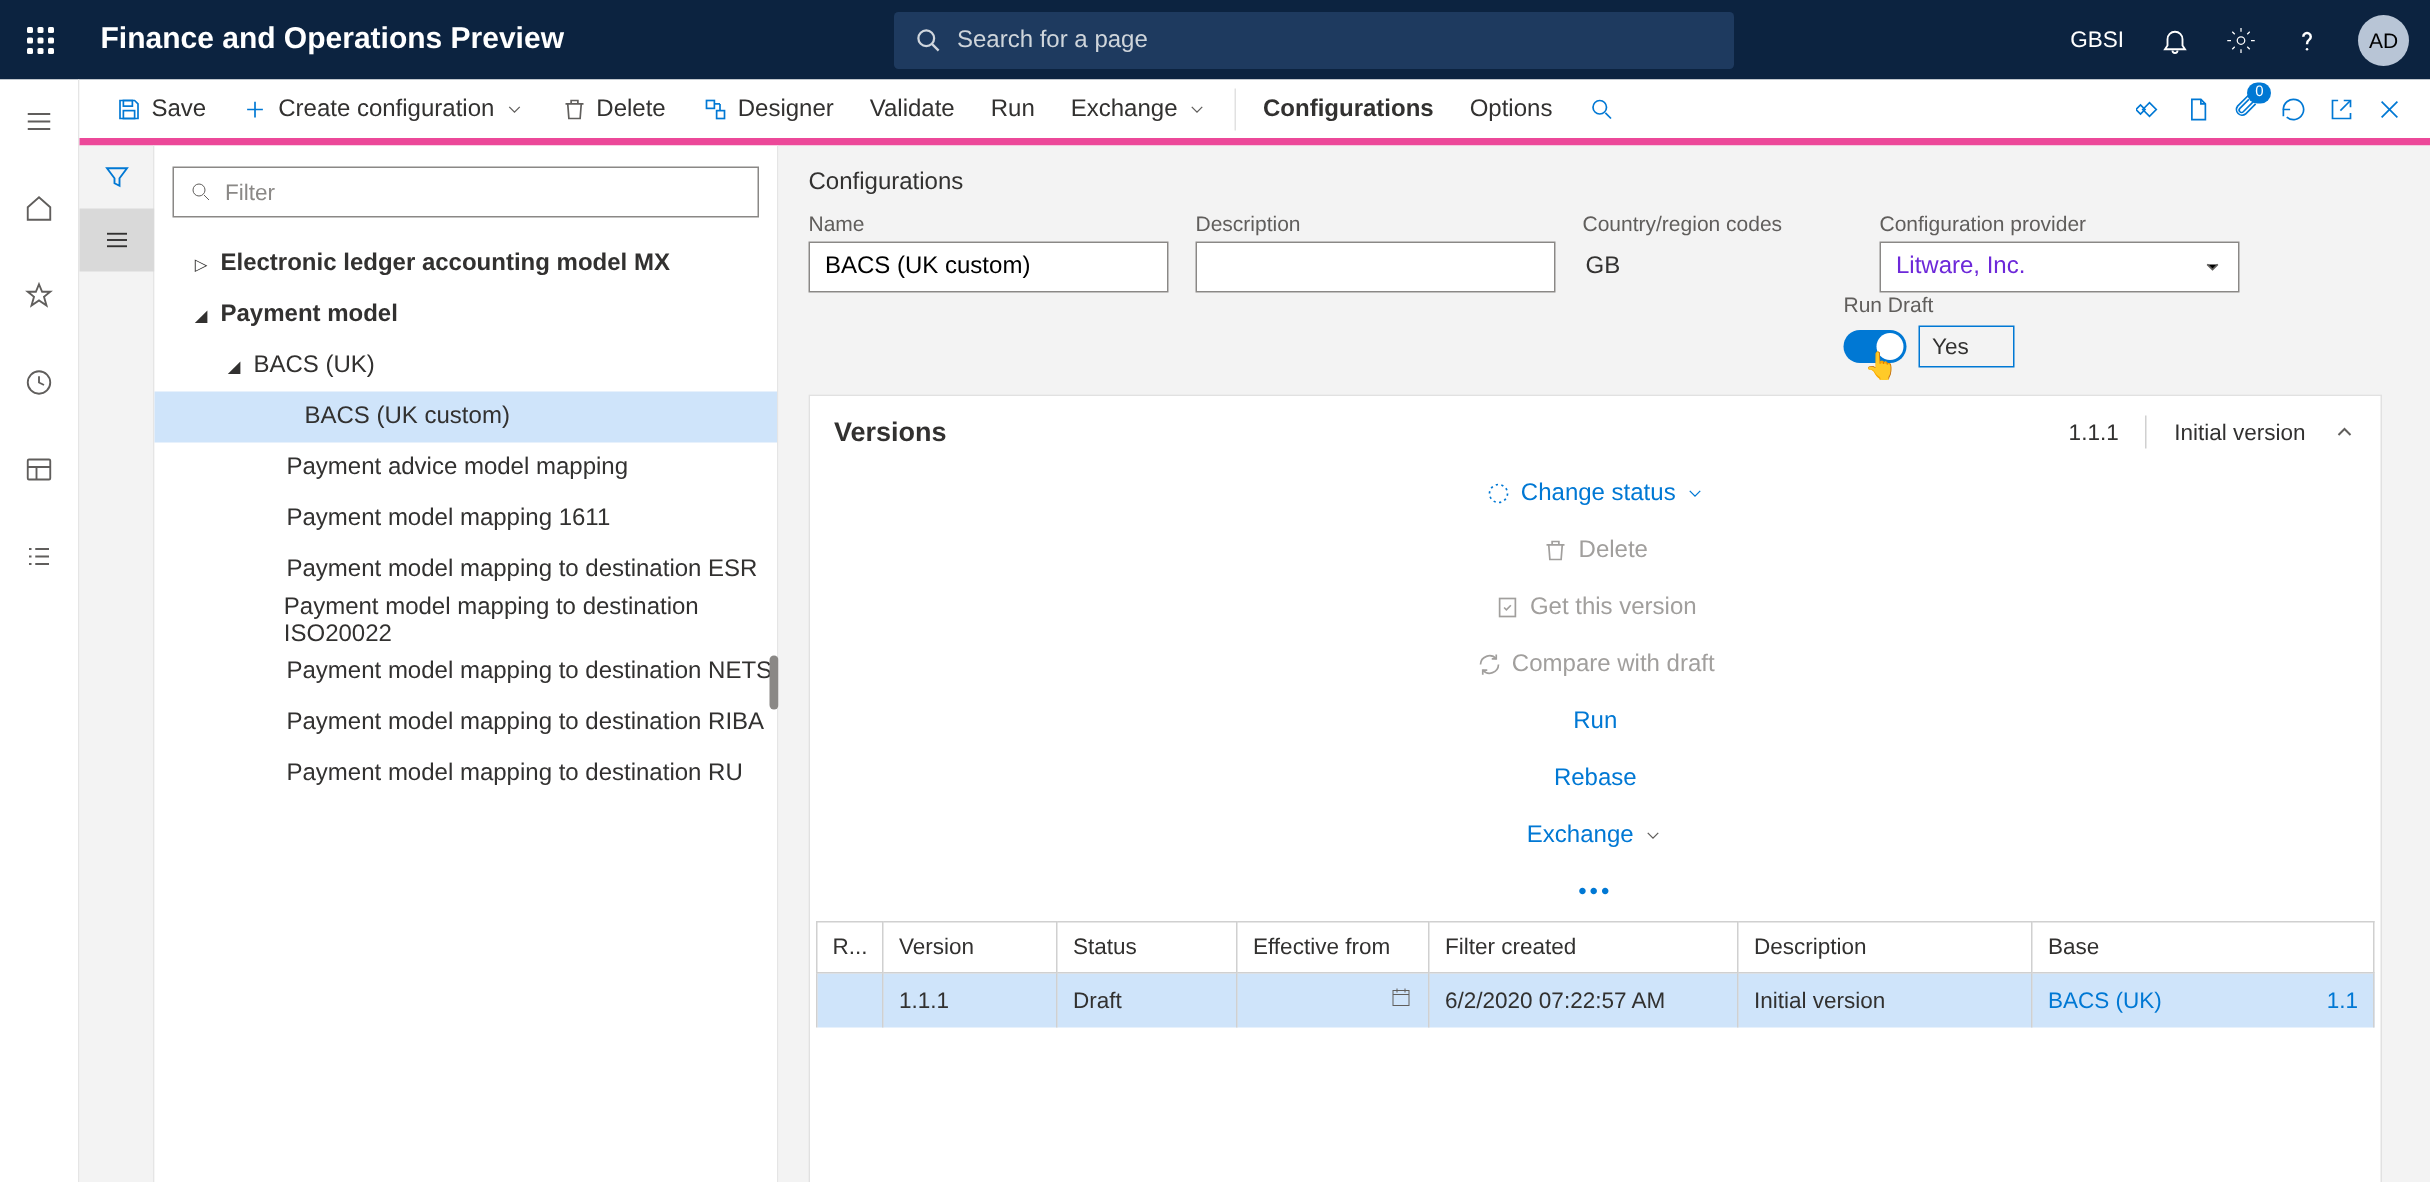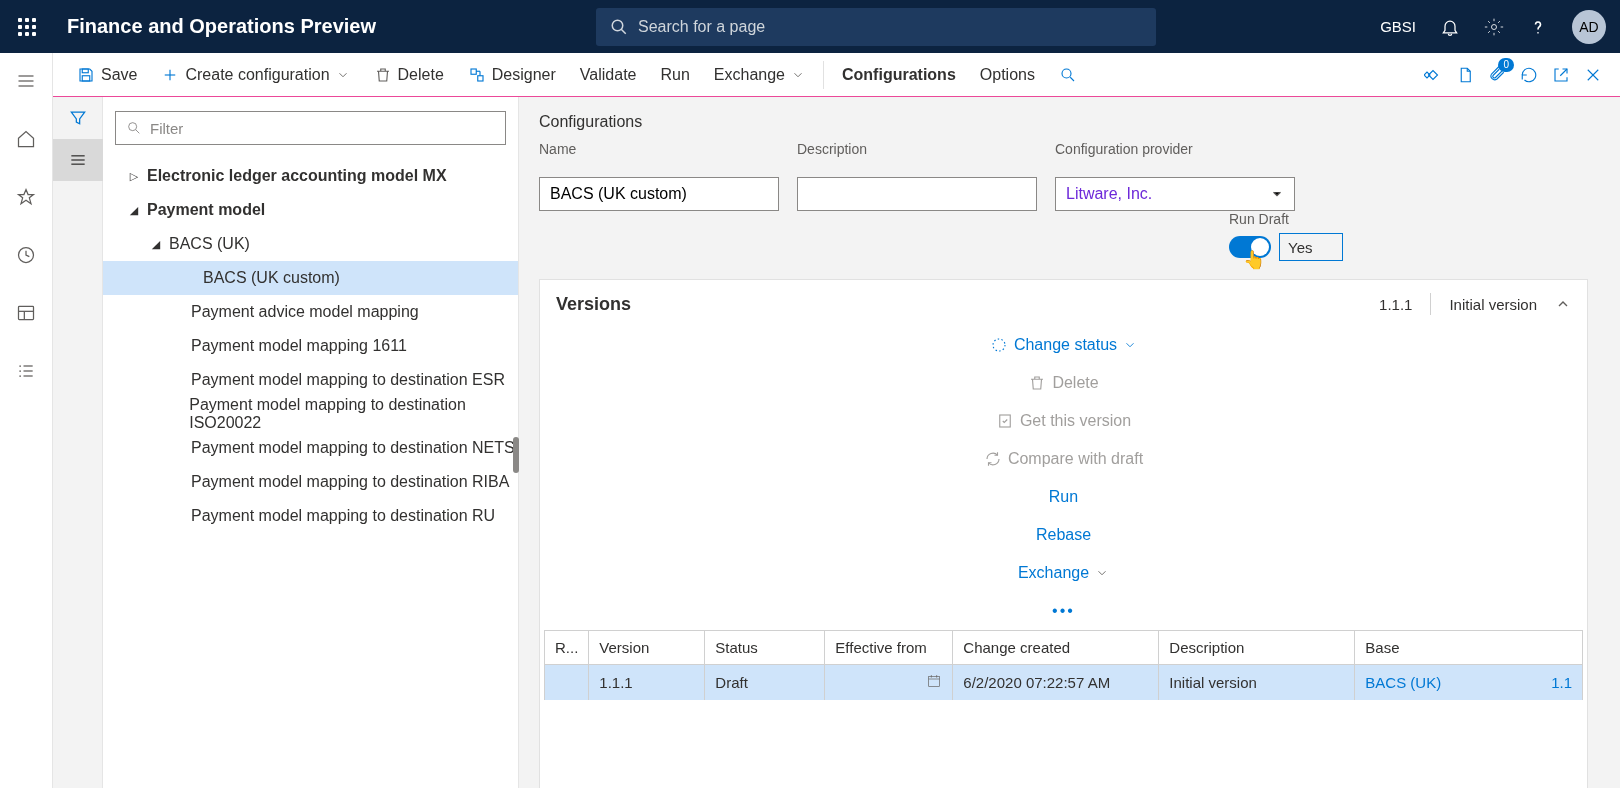--- a/index.html
+++ b/index.html
@@ -15,21 +15,21 @@
 .searchbox svg { width: 18px; height: 18px; stroke: #d0d6dd; }
 .searchbox input { flex:1; background:transparent; border:none; outline:none; color:#d0d6dd; font-size:16px; padding-left:10px; }
 .searchbox input::placeholder { color:#cfd5db; }
 .top-spacer { flex:1; }
 .top-right { display:flex; align-items:center; gap: 24px; padding-right: 14px; }
 .top-right .company { font-size: 15px; }
 .top-icon { width:20px; height:20px; stroke:#fff; fill:none; cursor:pointer; }
 .avatar { width: 34px; height:34px; border-radius:50%; background:#b8c5d6; color:#000000; display:flex; align-items:center; justify-content:center; font-weight:400; font-size:14px; }
 
 
-.actionbar { position:absolute; left:53px; top:53px; right:0; height:44px; background:#fff; border-bottom:1px solid #ec4899; display:flex; align-items:center; padding: 0 12px; font-size:16px; color:#323130; }
+.actionbar { position:absolute; left:53px; top:53px; right:0; height:44px; background:#fff; border-bottom:5px solid #ec4899; display:flex; align-items:center; padding: 0 12px; font-size:16px; color:#323130; }
 .actionbar .ab-item { display:flex; align-items:center; gap:6px; padding: 0 12px; height:44px; cursor:pointer; }
 .actionbar .ab-item.strong { font-weight:600; }
 .actionbar .sep { width:1px; height:28px; background:#e1e1e1; margin:0 6px; }
 .actionbar svg { width:18px; height:18px; stroke:#0078d4; fill:none; stroke-width:1.5; }
 .ab-icon-gray svg { stroke:#605e5c; }
 .ab-right { margin-left:auto; display:flex; align-items:center; gap:14px; padding-right:6px; }
 .ab-right svg { stroke:#0078d4; }
 .badge-wrap { position:relative; }
 .badge { position:absolute; top:-6px; right:-8px; background:#0078d4; color:#fff; border-radius:8px; font-size:10px; padding:0 5px; line-height:14px; }
 
@@ -57,21 +57,21 @@
 .tree .node .label { }
 .tree .node.bold .label { font-weight:600; }
 .tree .selected { background:#cfe4fa; }
 .tree .leaf .caret { visibility:hidden; }
 .grip { position:absolute; right:-1px; top:340px; width:6px; height:36px; background:#8a8886; border-radius:3px; }
 
 
 .main { position:absolute; left:519px; right:0; top:97px; bottom:0; padding: 16px 32px 16px 20px; overflow:hidden; background:#f3f3f3; }
 .section-title { font-size:16px; color:#323130; margin-bottom:10px; }
 .fields { display:flex; gap:18px; }
-.field { display:flex; flex-direction:column; gap:20px; }
+.field { display:flex; flex-direction:column; gap:4px; }
 .field label { font-size:14px; color:#605e5c; }
 .field input, .field .ro, .field .select { height:34px; border:1px solid #8a8886; background:#fff; padding:0 10px; font-size:16px; }
 .field .ro { border:none; background:transparent; padding-left:2px; display:flex; align-items:center; }
 .field .select { display:flex; align-items:center; justify-content:space-between; color:#6d28d9; cursor:pointer; }
 .field .select svg { width:14px; height:14px; stroke:#605e5c; }
 .f-name { width:240px; } .f-desc { width:240px; } .f-cc { width:180px; } .f-prov { width:240px; }
 
 .run-draft { margin-left: 690px; }
 .run-draft label { font-size:14px; color:#605e5c; display:block; margin-bottom:6px; }
 .toggle-row { display:flex; align-items:center; gap:8px; }
@@ -370,20 +370,24 @@
   <div class="section-title">Configurations</div>
   <div class="fields">
     <div class="field f-name">
       <label>Name</label>
       <input value="BACS (UK custom)" style="">
     </div>
     <div class="field f-desc">
       <label>Description</label>
       <input value="" style="">
     </div>
+    <div class="field f-cc">
+      <label>Country/region codes</label>
+      <div class="ro">GB</div>
+    </div>
     <div class="field f-prov">
       <label>Configuration provider</label>
       <div class="select">
         <span>Litware, Inc.</span>
         <svg class="chev" viewBox="0 0 24 24">
             <polyline points="6 9 12 15 18 9"></polyline>
           </svg>
       </div>
     </div>
   </div>
@@ -460,21 +464,21 @@
     </div>
 
     <div class="table-wrap">
       <table class="grid">
         <thead>
           <tr>
             <th class="th-r">R...</th>
             <th style="width:116px">Version</th>
             <th style="width:120px">Status</th>
             <th style="width:128px">Effective from</th>
-            <th style="width:206px">Change created</th>
+            <th style="width:206px">Filter created</th>
             <th style="width:196px">Description</th>
             <th>Base</th>
           </tr>
         </thead>
         <tbody id="versions-body">
             <tr class="selected-row">
               <td></td>
               <td>1.1.1</td>
               <td>Draft</td>
               <td>

